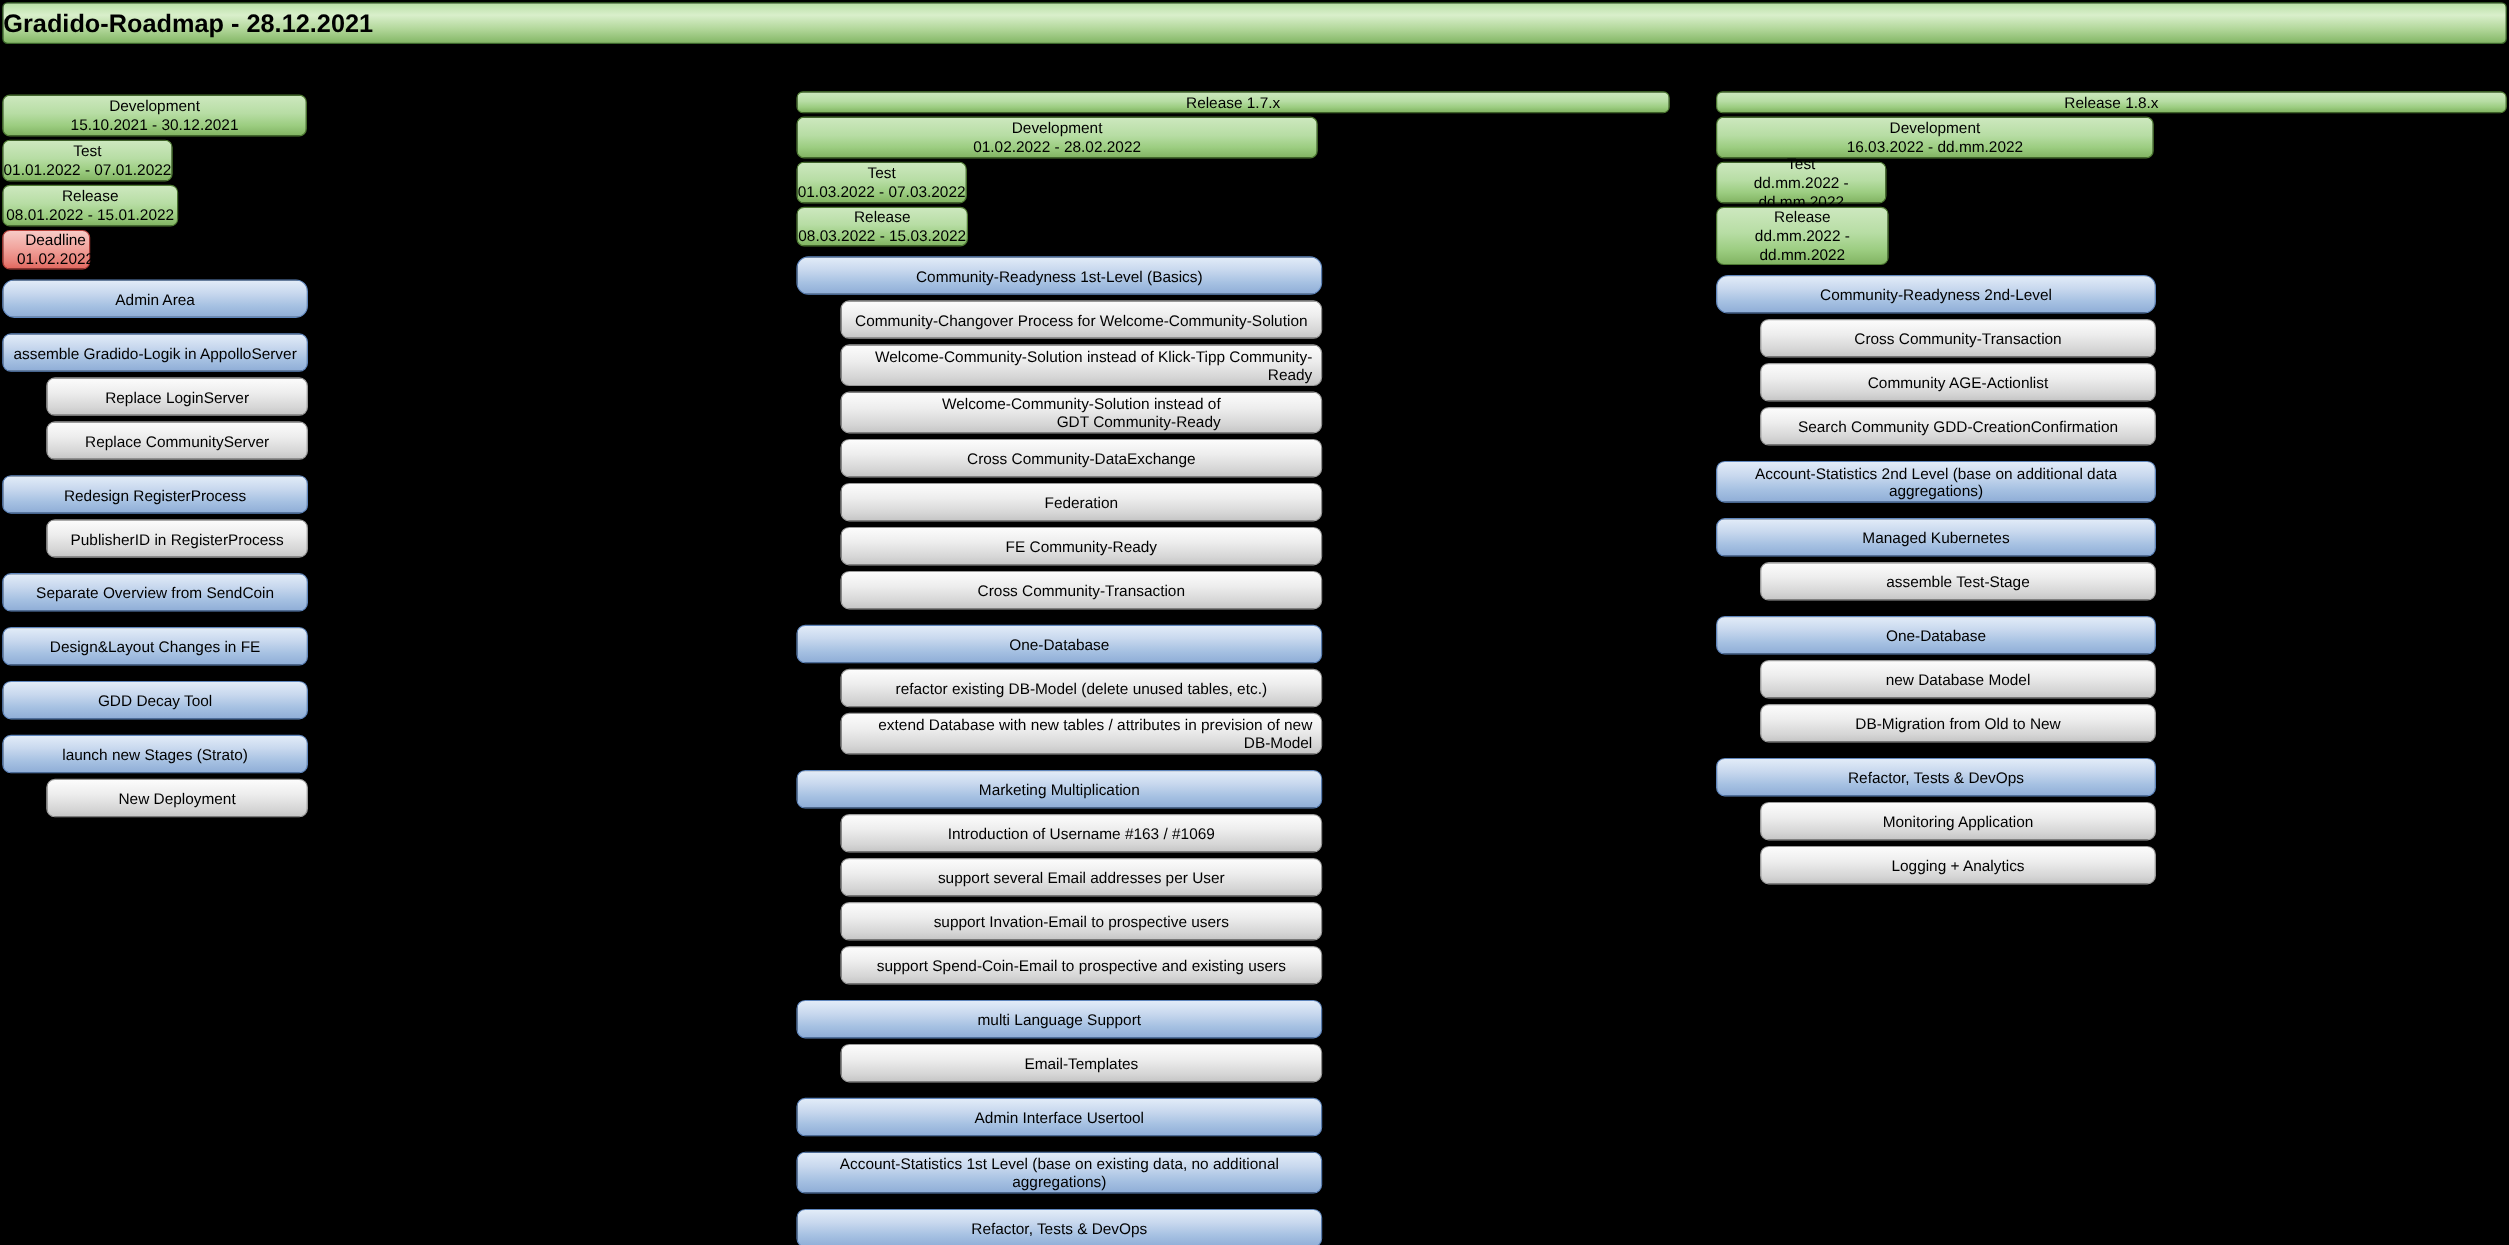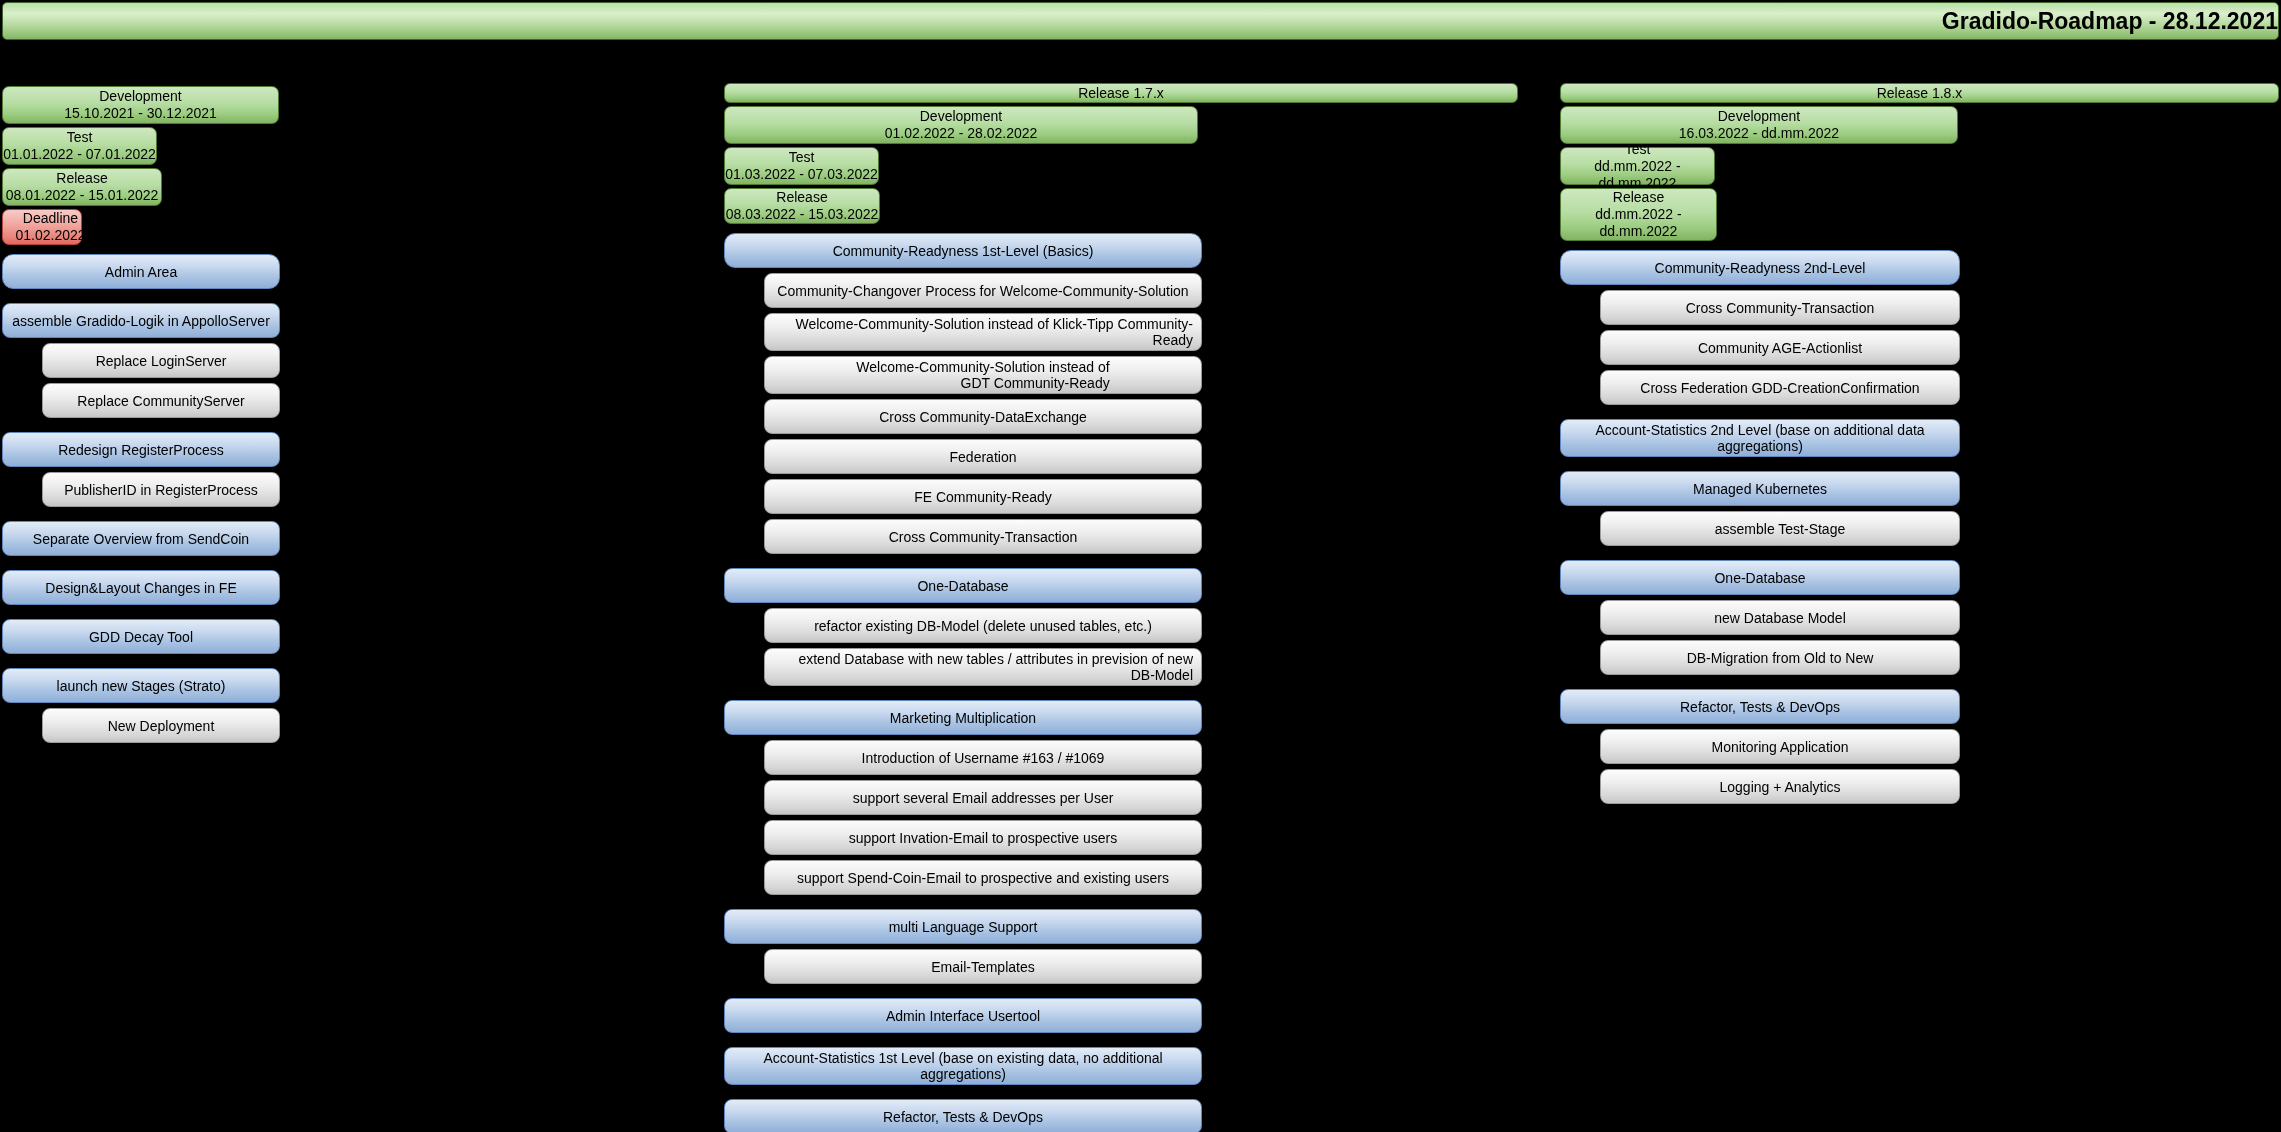--- a/index.html
+++ b/index.html
@@ -17,21 +17,21 @@
   }
   .title-bar {
     position: absolute;
     top: 2px; left: 2px; right: 2px;
     height: 38px;
     border: 1px solid #3a662a;
     border-radius: 5px;
     background: linear-gradient(to bottom, #b9dfa6 0%, #d9efcb 30%, #b2d79a 65%, #84b766 100%);
     display: flex;
     align-items: center;
-    justify-content: flex-end;
+    justify-content: flex-start;
     font-size: 23px;
     font-weight: bold;
     color: #000;
     box-sizing: border-box;
     box-shadow: 0 2px 3px rgba(0,0,0,0.6);
   }
   .col { position: absolute; top: 83px; }
   .release-bar {
     height: 20px;
     border: 1px solid #4e7a33;
@@ -203,21 +203,21 @@
         </div>
         <div class="phase" style="width: 157px; flex: 1 1 0%;">
           <div>Release</div>
           <div>dd.mm.2022 - dd.mm.2022</div>
         </div>
       </div>
     <div class="tasks" style="width:400px;">
         <div class="task main">Community-Readyness 2nd-Level</div>
         <div class="task sub">Cross Community-Transaction</div>
         <div class="task sub">Community AGE-Actionlist</div>
-        <div class="task sub">Cross Federation GDD-CreationConfirmation</div>
+        <div class="task sub">Search Community GDD-CreationConfirmation</div>
         <div class="task main">Account-Statistics 2nd Level (base on additional data aggregations)</div>
         <div class="task main">Managed Kubernetes</div>
         <div class="task sub">assemble Test-Stage</div>
         <div class="task main">One-Database</div>
         <div class="task sub">new Database Model</div>
         <div class="task sub">DB-Migration from Old to New</div>
         <div class="task main">Refactor, Tests &amp; DevOps</div>
         <div class="task sub">Monitoring Application</div>
         <div class="task sub">Logging + Analytics</div>
       </div>

